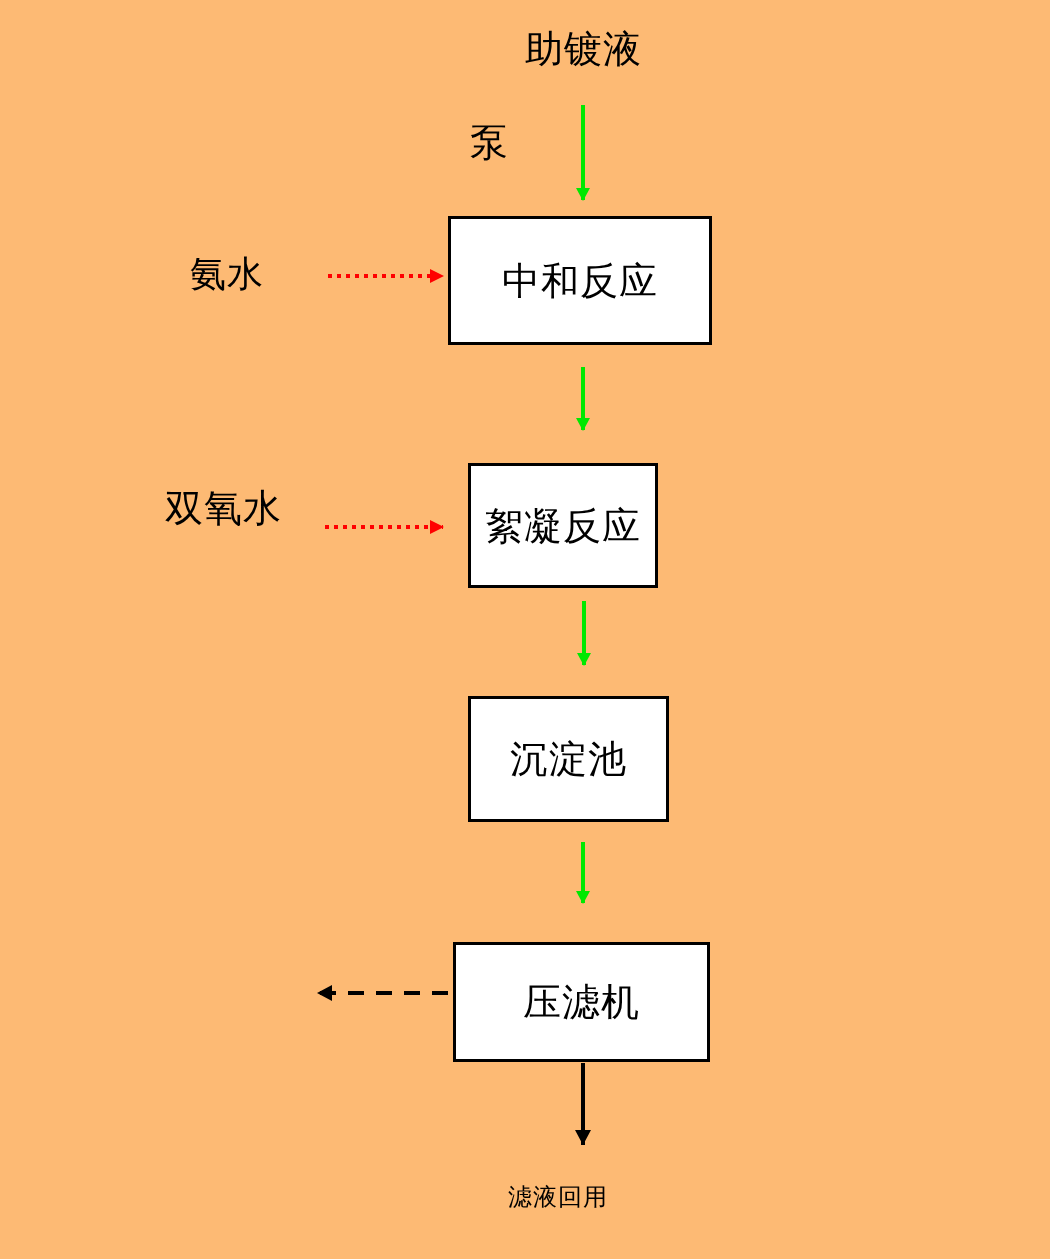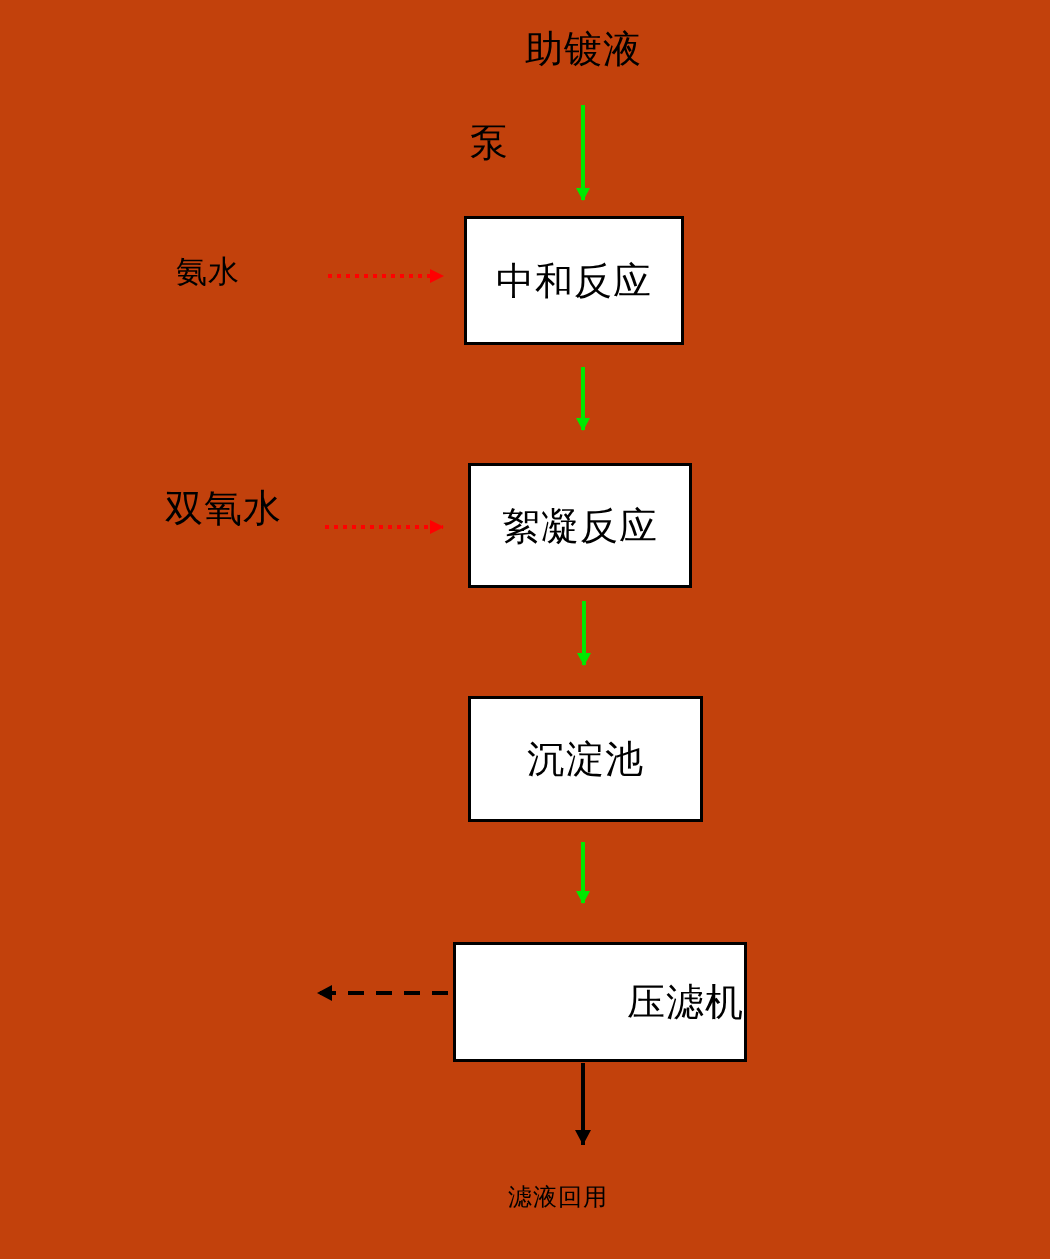--- a/index.html
+++ b/index.html
@@ -4,21 +4,21 @@
 <style>
   html, body {
     margin: 0;
     padding: 0;
     background: #ffffff;
   }
   #canvas {
     position: relative;
     width: 1050px;
     height: 1259px;
-    background: #c2410c;
+    background: #fdba74;
     overflow: hidden;
     font-family: "Liberation Serif", "DejaVu Serif", serif;
   }
   .label {
     position: absolute;
     color: #000000;
     white-space: nowrap;
     line-height: 1;
     letter-spacing: 1px;
   }
@@ -97,36 +97,36 @@
 
     <g>
       <line x1="583" y1="1063" x2="583" y2="1145" stroke="#000000" stroke-width="4" marker-end="url(#arrow-black-down)"></line>
     </g>
   </svg>
 
   <div class="label" style="left:525px; top:30px; font-size:38px;">助镀液</div>
 
   <div class="label" style="left:470px; top:123px; font-size:38px;">泵</div>
 
-  <div class="label" style="left:176px; top:256px; font-size:31px;">氨水</div>
+  <div class="label" style="left:190px; top:256px; font-size:36px;">氨水</div>
 
   <div class="label" style="left:165px; top:489px; font-size:38px;">双氧水</div>
 
 
   <div class="label" style="left:508px; top:1185px; font-size:24px;">滤液回用</div>
 
-  <div class="proc-box" style="left:464px; top:216px; width:220px; height:129px;">
+  <div class="proc-box" style="left:448px; top:216px; width:264px; height:129px;">
     <span class="proc-text" style="font-size:38px;">中和反应</span>
   </div>
 
-  <div class="proc-box" style="left:468px; top:463px; width:224px; height:125px;">
+  <div class="proc-box" style="left:468px; top:463px; width:190px; height:125px;">
     <span class="proc-text" style="font-size:38px;">絮凝反应</span>
   </div>
 
-  <div class="proc-box" style="left:468px; top:696px; width:235px; height:126px;">
+  <div class="proc-box" style="left:468px; top:696px; width:201px; height:126px;">
     <span class="proc-text" style="font-size:38px;">沉淀池</span>
   </div>
 
-  <div class="proc-box" style="left:453px; top:942px; width:294px; height:120px;justify-content:flex-end;">
+  <div class="proc-box" style="left:453px; top:942px; width:257px; height:120px;">
     <span class="proc-text" style="font-size:38px;">压滤机</span>
   </div>
 
 </div>
 
 </body></html>

